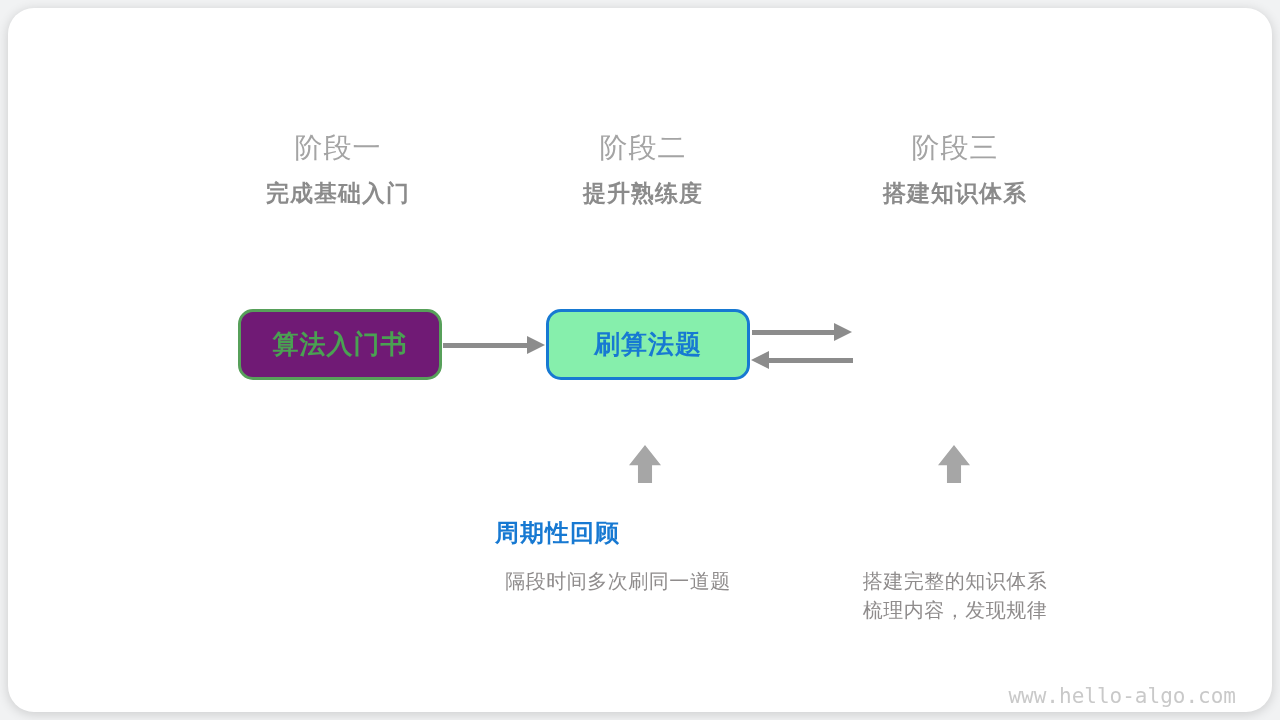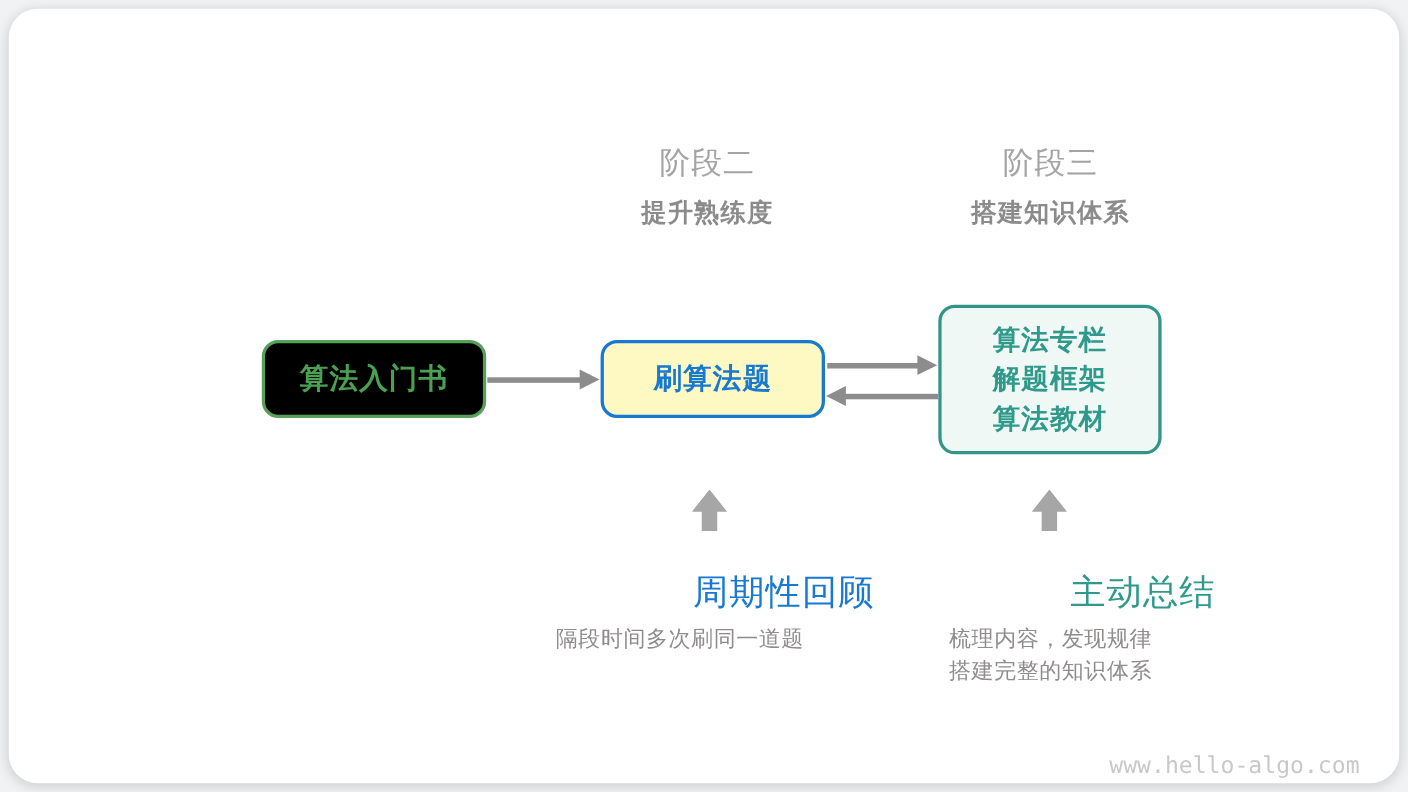--- a/index.html
+++ b/index.html
@@ -56,27 +56,27 @@
     align-items: center;
     justify-content: center;
     flex-direction: column;
     font-weight: 700;
     font-size: 26px;
     letter-spacing: 1px;
   }
   .node-green {
     left: 230px; top: 301px; width: 204px; height: 71px;
     border: 3px solid #57a05a;
-    background: #000000;
+    background: #701a75;
     color: #4aa152;
   }
   .node-blue {
     left: 538px; top: 301px; width: 204px; height: 71px;
     border: 3px solid #1779d2;
-    background: #fef9c3;
+    background: #86efac;
     color: #1779d2;
   }
   .node-teal {
     left: 845px; top: 269px; width: 203px; height: 136px;
     border: 3px solid #339488;
     background: #f0f8f5;
     color: #2f9a8b;
     font-size: 25px;
     line-height: 36px;
   }
@@ -110,23 +110,23 @@
     top: 437px;
     background: #a6a6a6;
     clip-path: polygon(50% 0, 100% 53%, 72% 53%, 72% 100%, 28% 100%, 28% 53%, 0 53%);
   }
 
   
   .anno-label {
     position: absolute;
     top: 509px;
     width: 300px;
-    text-align: right;
-    font-size: 32px;
-    font-weight: 400;
+    text-align: left;
+    font-size: 24px;
+    font-weight: 700;
     letter-spacing: 1px;
   }
   .anno-blue { color: #1779d2; }
   .anno-teal { color: #2f9a8b; }
   .anno-desc {
     position: absolute;
     top: 559px;
     width: 340px;
     text-align: center;
     font-size: 20px;
@@ -147,40 +147,39 @@
     font-size: 21px;
     color: #c9c9c9;
   }
 </style>
 </head>
 <body>
 
 <div class="canvas">
   <div class="card">
 
+    <div class="stage-header col-1">
+      <div class="stage-title">阶段一</div>
+      <div class="stage-subtitle">完成基础入门</div>
+    </div>
     <div class="stage-header col-3">
       <div class="stage-title">阶段三</div>
       <div class="stage-subtitle">搭建知识体系</div>
     </div>
     <div class="stage-header col-2">
       <div class="stage-title">阶段二</div>
       <div class="stage-subtitle">提升熟练度</div>
     </div>
 
     <div class="node node-green">
       <span>算法入门书</span>
     </div>
     <div class="node node-blue">
       <span>刷算法题</span>
     </div>
-    <div class="node node-teal">
-      <span>算法专栏</span>
-      <span>解题框架</span>
-      <span>算法教材</span>
-    </div>
 
     <div>
       <div class="shaft" style="left:435px; top:335px; width:86px;"></div>
       <div class="head-right" style="left:519px; top:328px;"></div>
     </div>
 
     <div>
       <div class="shaft" style="left:744px; top:322px; width:83px;"></div>
       <div class="head-right" style="left:826px; top:315px;"></div>
     </div>
@@ -191,22 +190,21 @@
     </div>
 
     <div class="block-up-arrow" style="left:621px;"></div>
     <div class="block-up-arrow" style="left:930px;"></div>
 
     <div class="anno-label anno-blue anno-col-2">周期性回顾</div>
     <div class="anno-desc desc-col-2">
       <div>隔段时间多次刷同一道题</div>
     </div>
 
-    <div class="anno-label anno-teal anno-col-3">主动总结</div>
     <div class="anno-desc desc-col-3">
+      <div>搭建完整的知识体系</div>
       <div>梳理内容，发现规律</div>
-      <div>搭建完整的知识体系</div>
     </div>
 
     <div class="watermark">www.hello-algo.com</div>
 
   </div>
 </div>
 
 </body></html>

